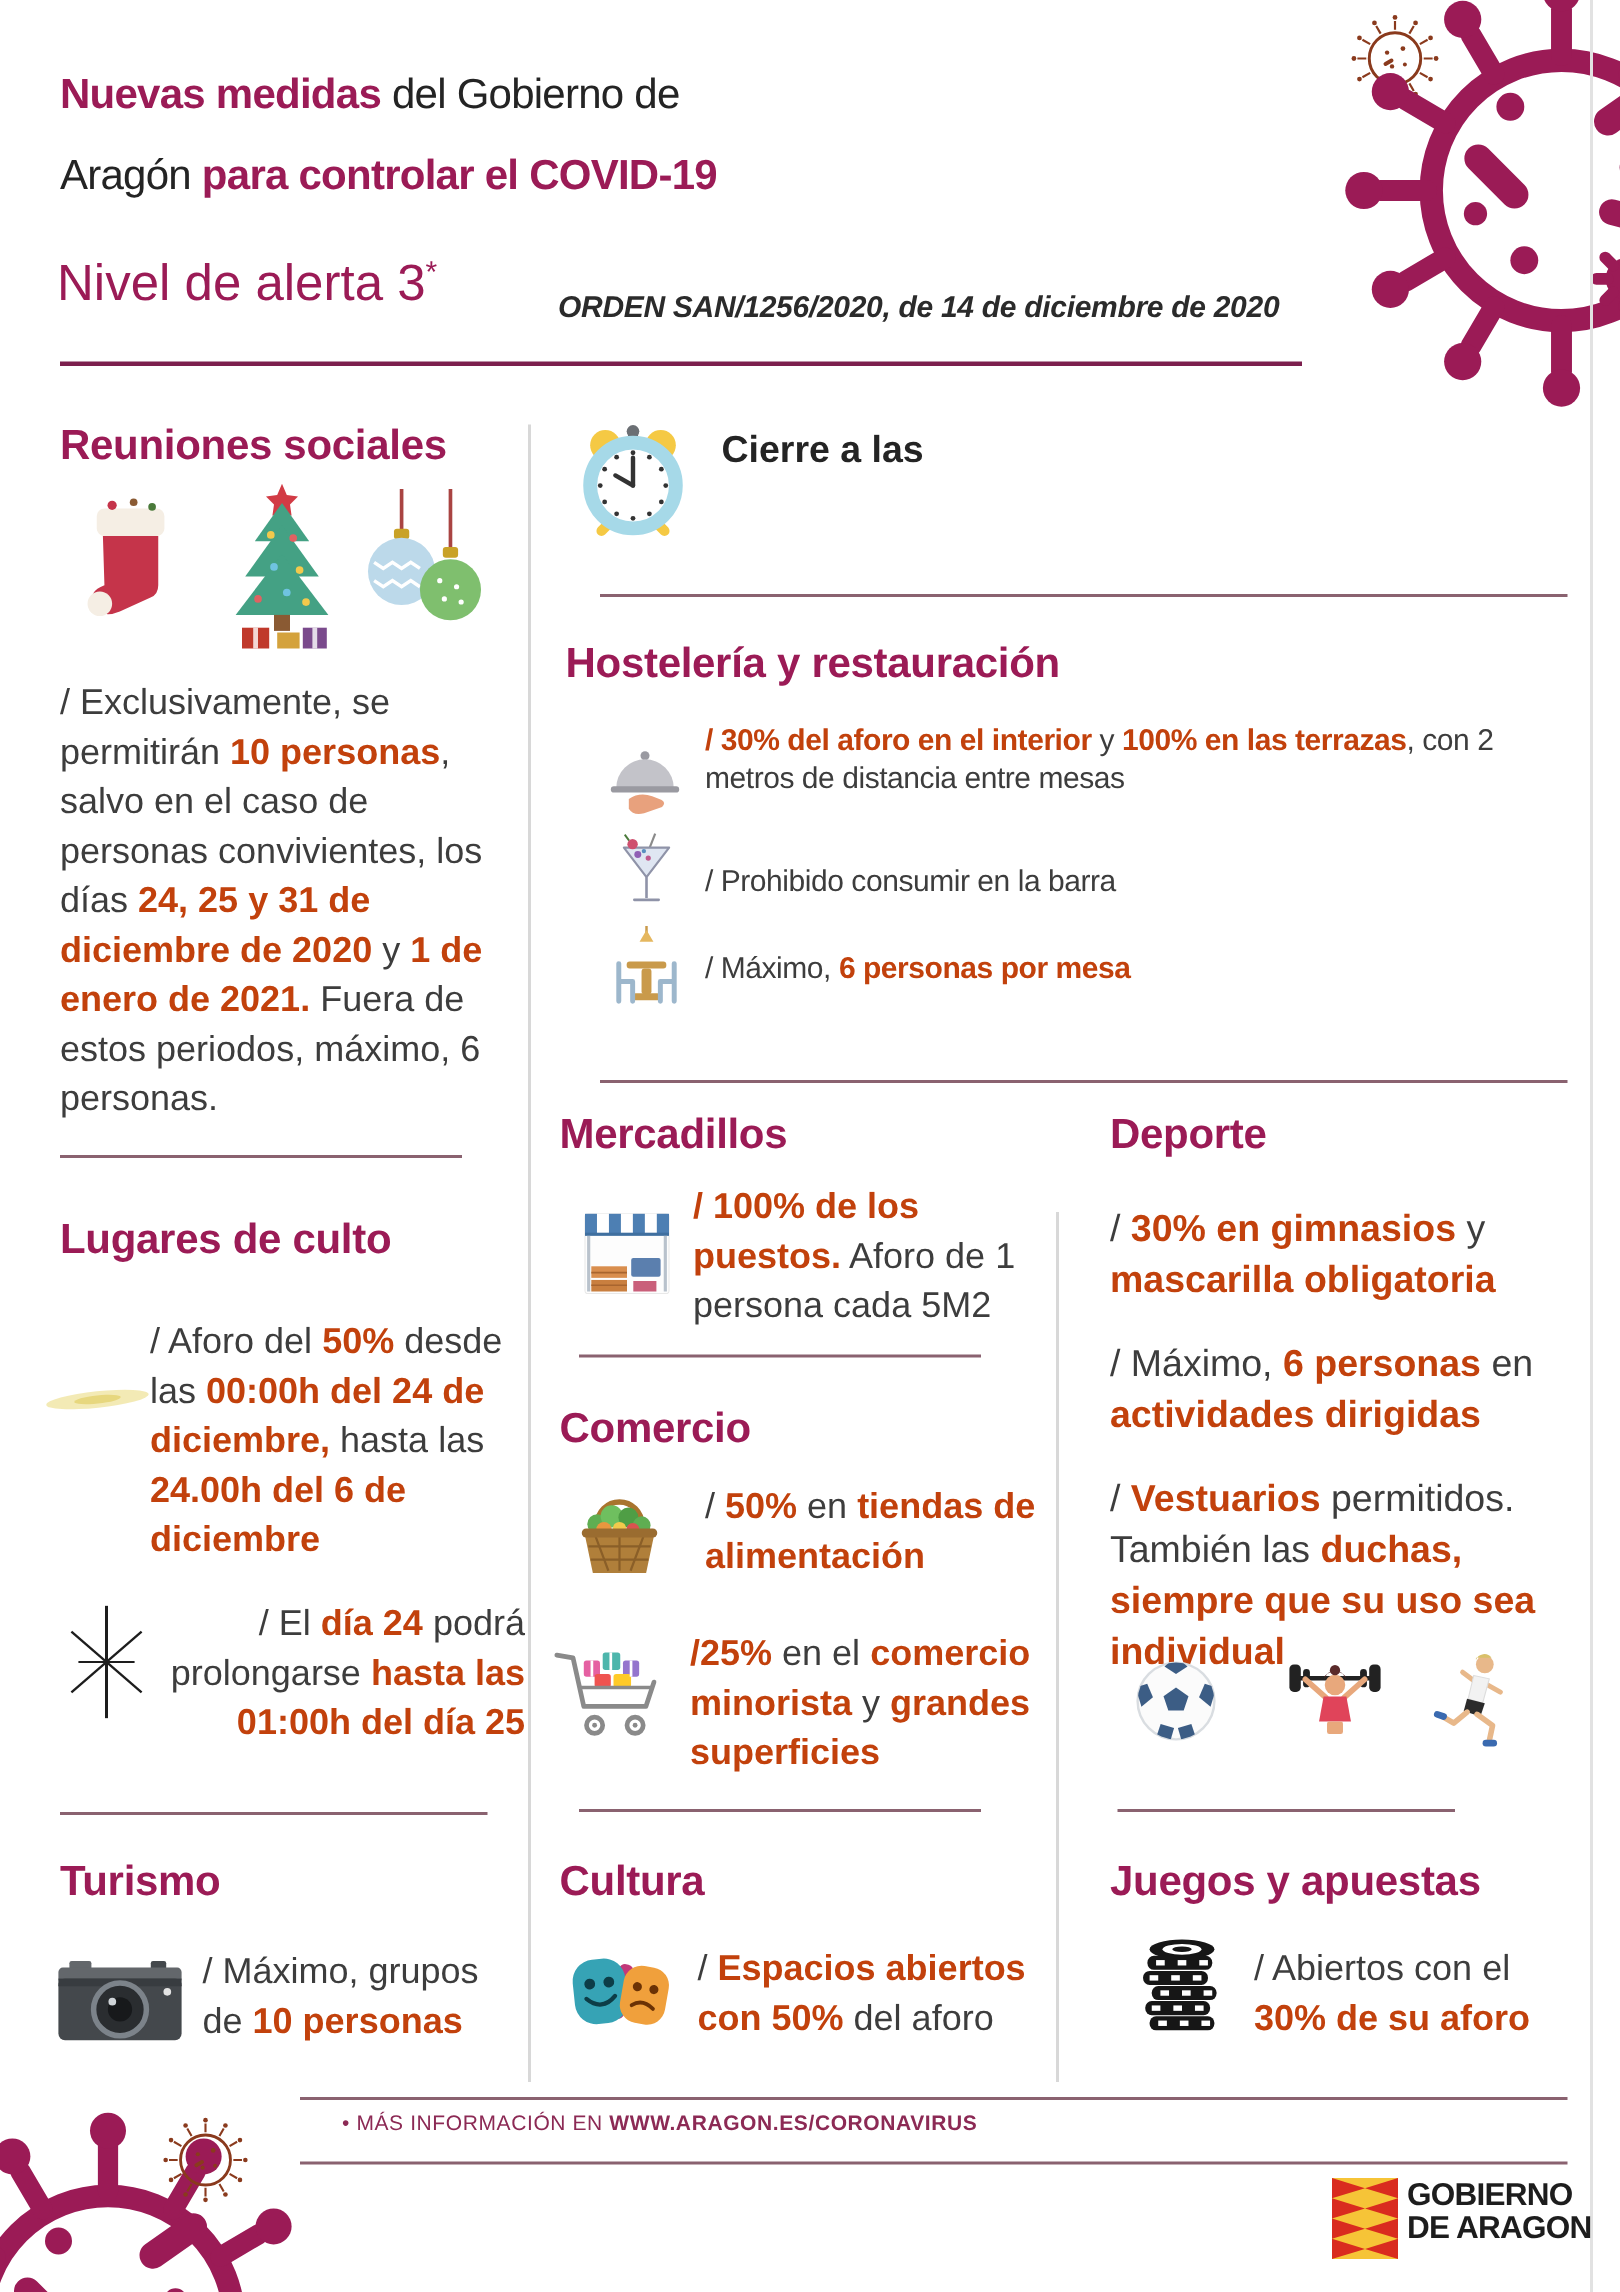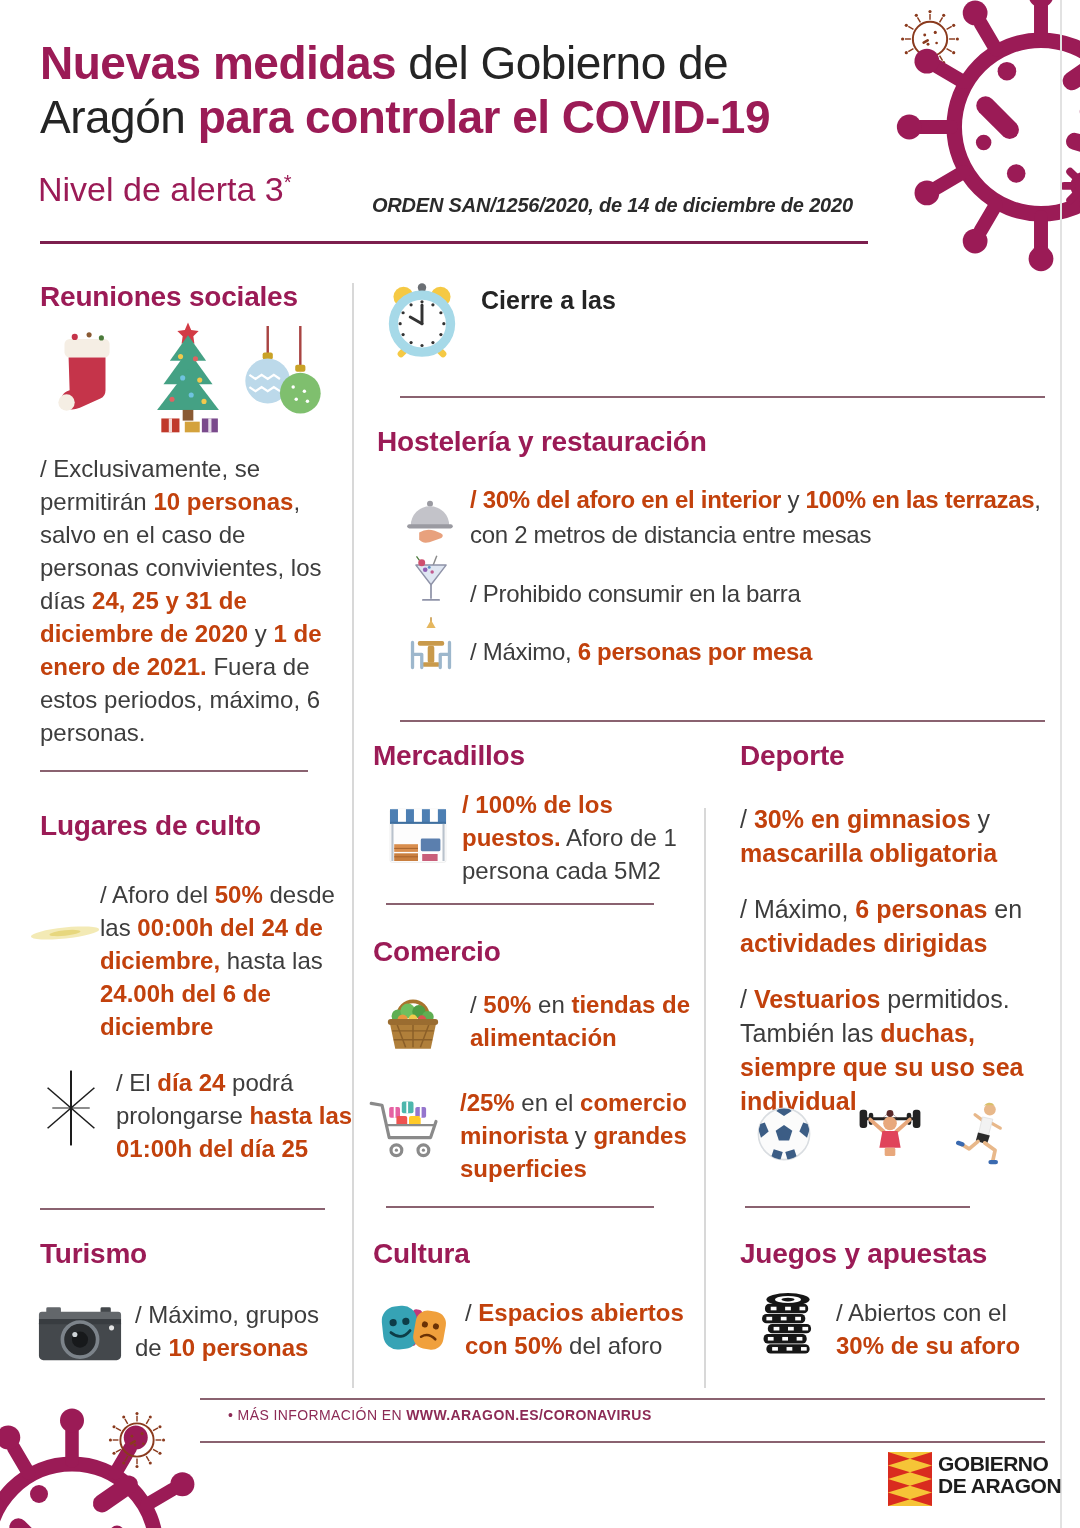--- a/index.html
+++ b/index.html
@@ -1,27 +1,27 @@
 <!DOCTYPE html>
 <html><head>
 <meta charset="utf-8">
 <style>
   html,body{margin:0;padding:0;background:#ffffff;}
   .page{position:relative;width:1080px;height:1528px;background:#fff;overflow:hidden;
         font-family:"Liberation Sans","DejaVu Sans",sans-serif;color:#3a3a3a;}
   .abs{position:absolute;}
-  .title{font-size:46px;line-height:54px;font-weight:400;color:#242424;letter-spacing:-0.5px;}
+  .title{font-size:28px;line-height:54px;font-weight:400;color:#242424;letter-spacing:-0.5px;}
   .title .b{color:#9b1b56;font-weight:700;}
   .nivel{font-size:34px;color:#9b1b56;font-weight:400;}
   .nivel sup{font-size:20px;}
   .order{font-size:20px;font-style:italic;font-weight:700;color:#2b2b2b;letter-spacing:-0.2px;}
   .h2{font-size:28px;font-weight:700;color:#9b1b56;letter-spacing:-0.2px;}
   .txt{font-size:24px;line-height:33px;color:#3d3d3d;}
   .txt .b{font-weight:700;color:#c2410c;}
-  .host{font-size:24px;line-height:35px;letter-spacing:-0.3px;}
+  .host{font-size:20px;line-height:25px;letter-spacing:-0.3px;}
   .dep{font-size:25px;line-height:34px;}
   .rule{background:#7c1f4e;height:3px;}
   .rule-soft{background:#8a6270;height:2px;}
   .vdiv{background:#d8d8d8;width:2px;}
   .cierre1{font-size:25px;font-weight:700;color:#242424;}
   .cierre-time{font-size:42px;font-weight:700;color:#9b1b56;letter-spacing:-0.5px;}
   .cierre-suf{font-size:22px;font-weight:700;color:#242424;}
   .finfo{font-size:14px;color:#8c2a55;letter-spacing:0.4px;}
   .finfo .b{font-weight:700;}
   .logo-text{font-size:21px;line-height:22px;font-weight:700;color:#1d1d1d;letter-spacing:-0.5px;}
@@ -211,21 +211,21 @@
   <div class="abs txt" style="left:100px;top:878px;width:246px;"><span>/ Aforo del </span><span class="b">50%</span><span>  desde las </span><span class="b">00:00h del 24 de diciembre,</span><span> hasta las </span><span class="b">24.00h del 6 de diciembre</span></div>
 
   <div class="abs" style="left:32px;top:1058px;">
     <svg width="78" height="100" viewBox="0 0 100 100">
       <line x1="50" y1="2" x2="50" y2="98" stroke="#1d1d1d" stroke-width="2.6"></line>
       <line x1="20" y1="24" x2="80" y2="76" stroke="#1d1d1d" stroke-width="2"></line>
       <line x1="80" y1="24" x2="20" y2="76" stroke="#1d1d1d" stroke-width="2"></line>
       <line x1="26" y1="50" x2="74" y2="50" stroke="#1d1d1d" stroke-width="1.6"></line>
     </svg>
   </div>
-  <div class="abs txt" style="left:116px;top:1066px;width:250px;"><span>/ El </span><span class="b">día 24</span><span> podrá prolongarse </span><span class="b">hasta las 01:00h del día 25</span></div>
+  <div class="abs txt" style="left:100px;top:1066px;width:250px;text-align:right;"><span>/ El </span><span class="b">día 24</span><span> podrá prolongarse </span><span class="b">hasta las 01:00h del día 25</span></div>
 
   <div class="abs rule-soft" style="left:40px;top:1208px;width:285px;"></div>
 
   <div class="abs h2" style="left:40px;top:1238px;">Turismo</div>
   <div class="abs" style="left:36px;top:1300px;">
     <svg width="88" height="66" viewBox="0 0 120 90">
       <rect x="14" y="10" width="20" height="10" rx="2" fill="#63676b"></rect>
       <rect x="88" y="10" width="14" height="8" rx="2" fill="#44484c"></rect>
       <rect x="4" y="16" width="112" height="14" rx="4" fill="#63676b"></rect>
       <rect x="4" y="26" width="112" height="56" rx="6" fill="#44484c"></rect>

